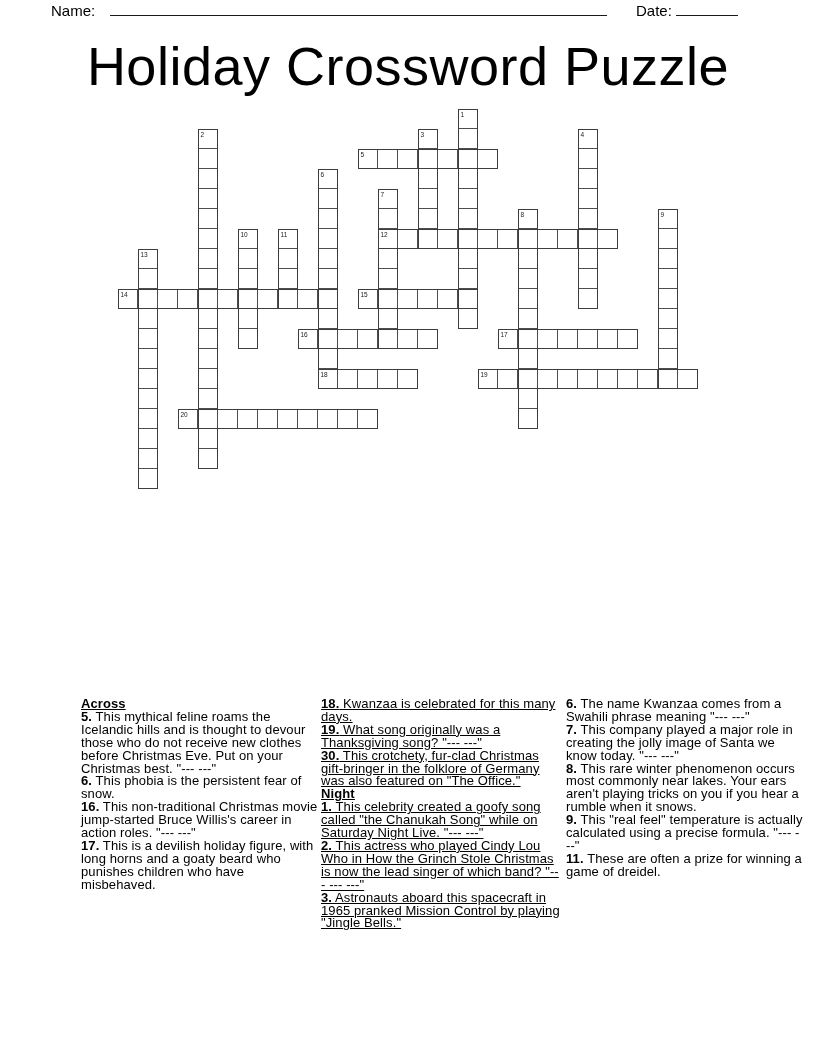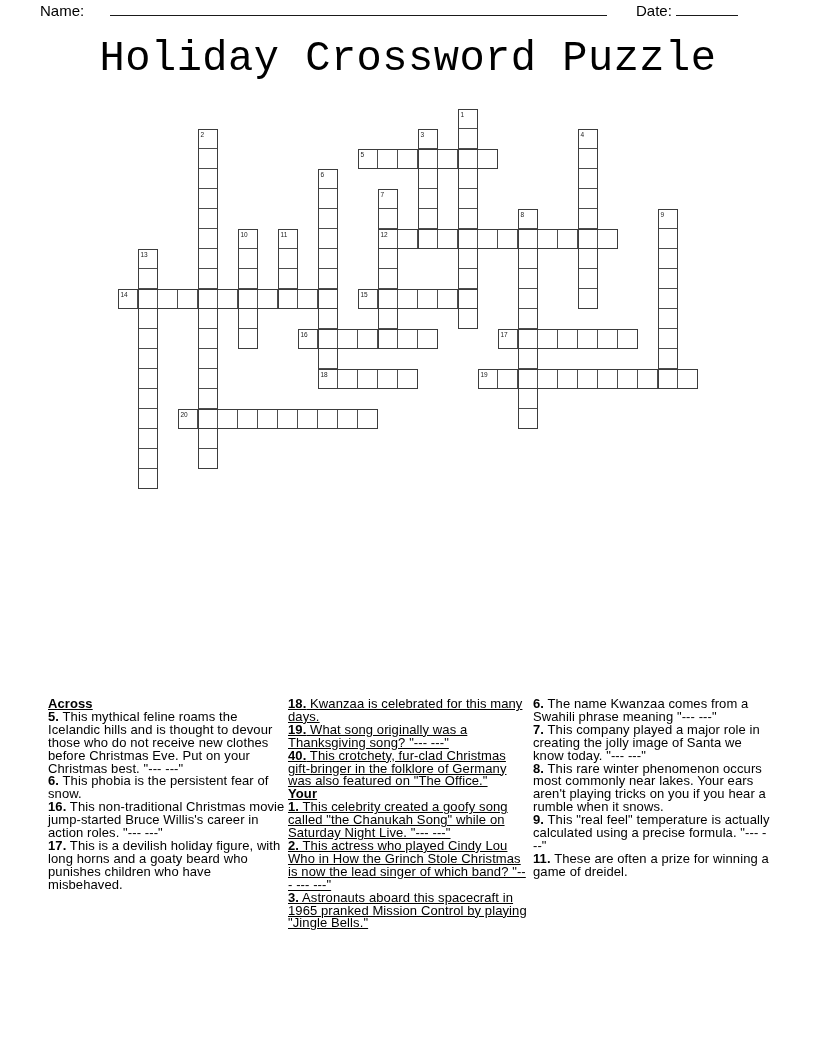--- a/index.html
+++ b/index.html
@@ -7,43 +7,43 @@
   .page {
     position:relative;
     width:816px; height:1056px;
     background:#fff;
     font-family:"Liberation Sans", sans-serif;
     color:#000;
     overflow:hidden;
   }
   
   .hdr-label { position:absolute; font-size:15px; color:#000; white-space:nowrap; }
-  .name-label { left:40px; top:2px; }
+  .name-label { left:51px; top:2px; }
   .date-label { left:636px; top:2px; }
   .hdr-line { position:absolute; border-bottom:1.4px solid #1a1a1a; height:15px; top:1px; }
   .name-line { left:110px; width:497px; }
   .date-line { left:676px; width:62px; }
   
   .title {
     position:absolute; left:0; top:35px; width:100%;
-    text-align:center; font-size:42px; font-weight:400;
-    letter-spacing:0.5px; color:#000;font-family:Liberation Mono, monospace;
+    text-align:center; font-size:54px; font-weight:400;
+    letter-spacing:0.5px; color:#000;
   }
   
   .grid { position:absolute; left:0; top:0; width:816px; height:1056px; }
   .word { position:absolute; border:1.7px solid #3d3d3d; background:transparent; }
   .sep { position:absolute; }
   .num {
     position:absolute; left:1.5px; top:0.5px;
     font-size:6.5px; line-height:7px; color:#222;
     font-weight:400;
   }
   
   .clues { position:absolute; top:698px; left:0; width:816px; }
-  .clue-col { position:absolute; top:0; }
+  .clue-col { position:absolute; top:0;margin-left:33px; }
   .col-0 { left:48px;  width:238px; }
   .col-1 { left:288px; width:241px;text-decoration:underline; }
   .col-2 { left:533px; width:237px; }
   .clue, .clue-header {
     font-size:13px; line-height:12.9px; color:#000;
     letter-spacing:0.1px;
   }
   .clue-header { font-weight:700; text-decoration:underline; }
   .cnum { font-weight:700; }
 </style>
@@ -286,22 +286,22 @@
     <div class="clue-col col-0">
         <div class="clue-header">Across</div>
         <div class="clue"><span class="cnum">5.</span> This mythical feline roams the Icelandic hills and is thought to devour those who do not receive new clothes before Christmas Eve. Put on your Christmas best. "--- ---"</div>
         <div class="clue"><span class="cnum">6.</span> This phobia is the persistent fear of snow.</div>
         <div class="clue"><span class="cnum">16.</span> This non-traditional Christmas movie jump-started Bruce Willis's career in action roles. "--- ---"</div>
         <div class="clue"><span class="cnum">17.</span> This is a devilish holiday figure, with long horns and a goaty beard who punishes children who have misbehaved.</div>
       </div>
     <div class="clue-col col-1">
         <div class="clue"><span class="cnum">18.</span> Kwanzaa is celebrated for this many days.</div>
         <div class="clue"><span class="cnum">19.</span> What song originally was a Thanksgiving song? "--- ---"</div>
-        <div class="clue"><span class="cnum">40.</span> This crotchety, fur-clad Christmas gift-bringer in the folklore of Germany was also featured on "The Office."</div>
-        <div class="clue-header">Your</div>
+        <div class="clue"><span class="cnum">30.</span> This crotchety, fur-clad Christmas gift-bringer in the folklore of Germany was also featured on "The Office."</div>
+        <div class="clue-header">Night</div>
         <div class="clue"><span class="cnum">1.</span> This celebrity created a goofy song called "the Chanukah Song" while on Saturday Night Live. "--- ---"</div>
         <div class="clue"><span class="cnum">2.</span> This actress who played Cindy Lou Who in How the Grinch Stole Christmas is now the lead singer of which band? "--- --- ---"</div>
         <div class="clue"><span class="cnum">3.</span> Astronauts aboard this spacecraft in 1965 pranked Mission Control by playing "Jingle Bells."</div>
       </div>
     <div class="clue-col col-2">
         <div class="clue"><span class="cnum">6.</span> The name Kwanzaa comes from a Swahili phrase meaning "--- ---"</div>
         <div class="clue"><span class="cnum">7.</span> This company played a major role in creating the jolly image of Santa we know today. "--- ---"</div>
         <div class="clue"><span class="cnum">8.</span> This rare winter phenomenon occurs most commonly near lakes. Your ears aren't playing tricks on you if you hear a rumble when it snows.</div>
         <div class="clue"><span class="cnum">9.</span> This "real feel" temperature is actually calculated using a precise formula. "--- ---"</div>
         <div class="clue"><span class="cnum">11.</span> These are often a prize for winning a game of dreidel.</div>

